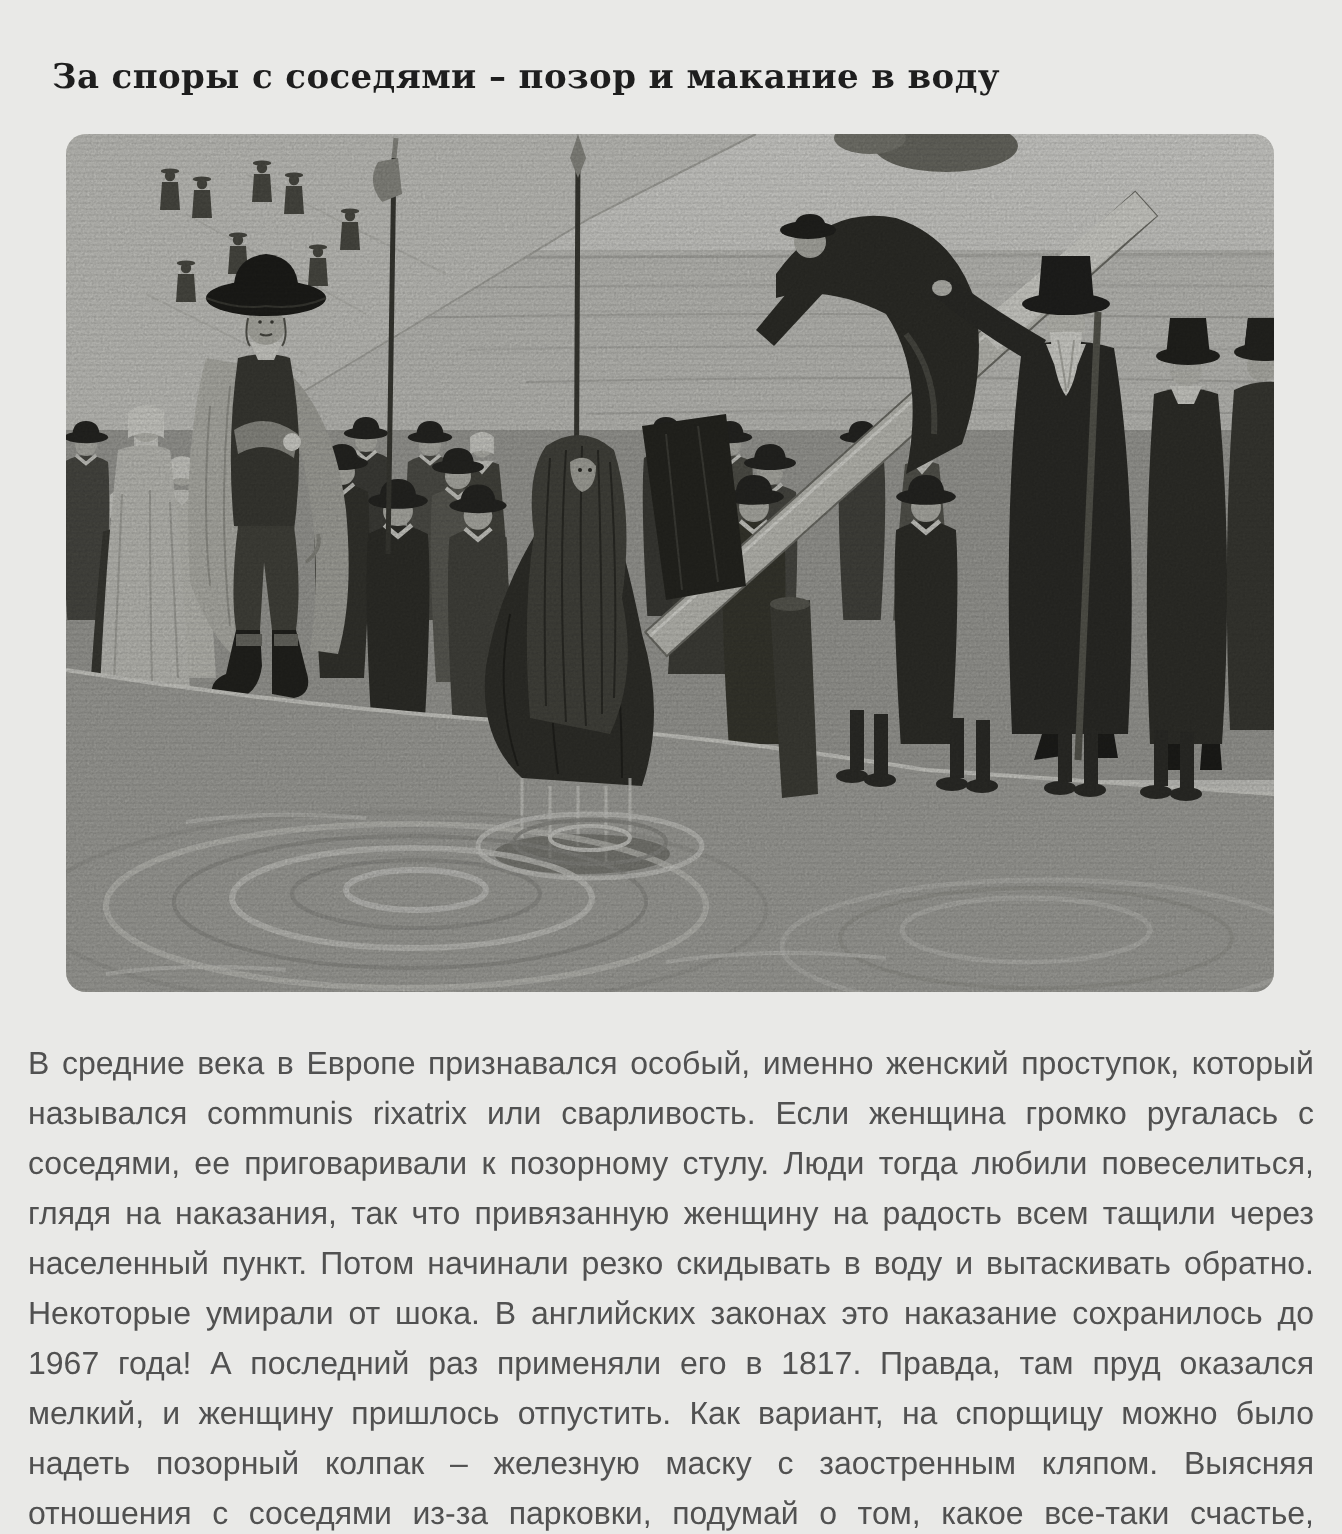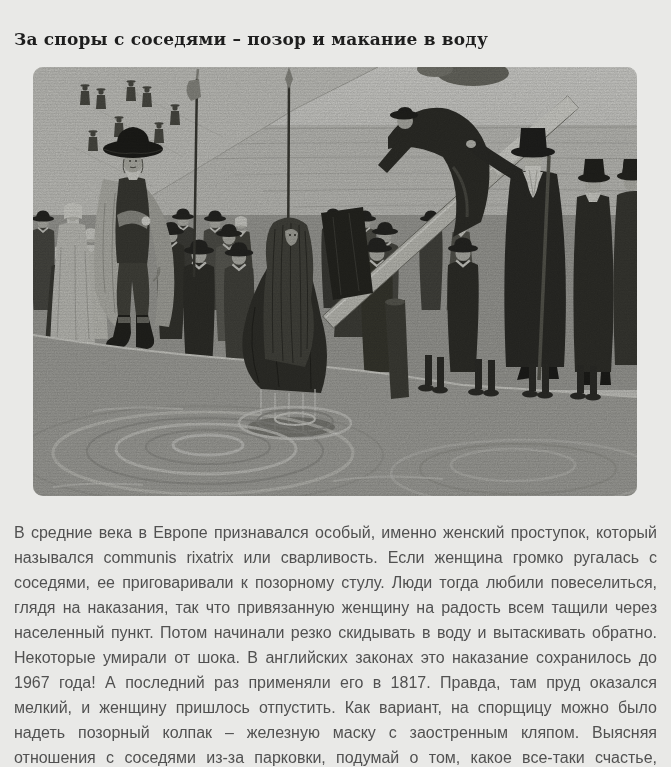--- a/index.html
+++ b/index.html
@@ -4,21 +4,21 @@
 <style>
   html,body{
     margin:0; padding:0;
     width:671px; height:767px;
     background:#e9e9e7;
     overflow:hidden;
     font-family:"Liberation Sans","DejaVu Sans",sans-serif;
   }
   .page{ width:671px; height:767px; box-sizing:border-box; padding:0 14px; }
   .article-title{
-    margin:28px 0 0 0;
+    margin:28px 0 0 12px;
     font-family:"DejaVu Serif","Liberation Serif",serif;
     font-weight:bold;
     font-size:17px;
     line-height:22px;
     color:#1e1e1e;
     letter-spacing:0.2px;
   }
   .figure-wrap{
     margin:17px 0 0 19px;
     width:604px; height:429px;

